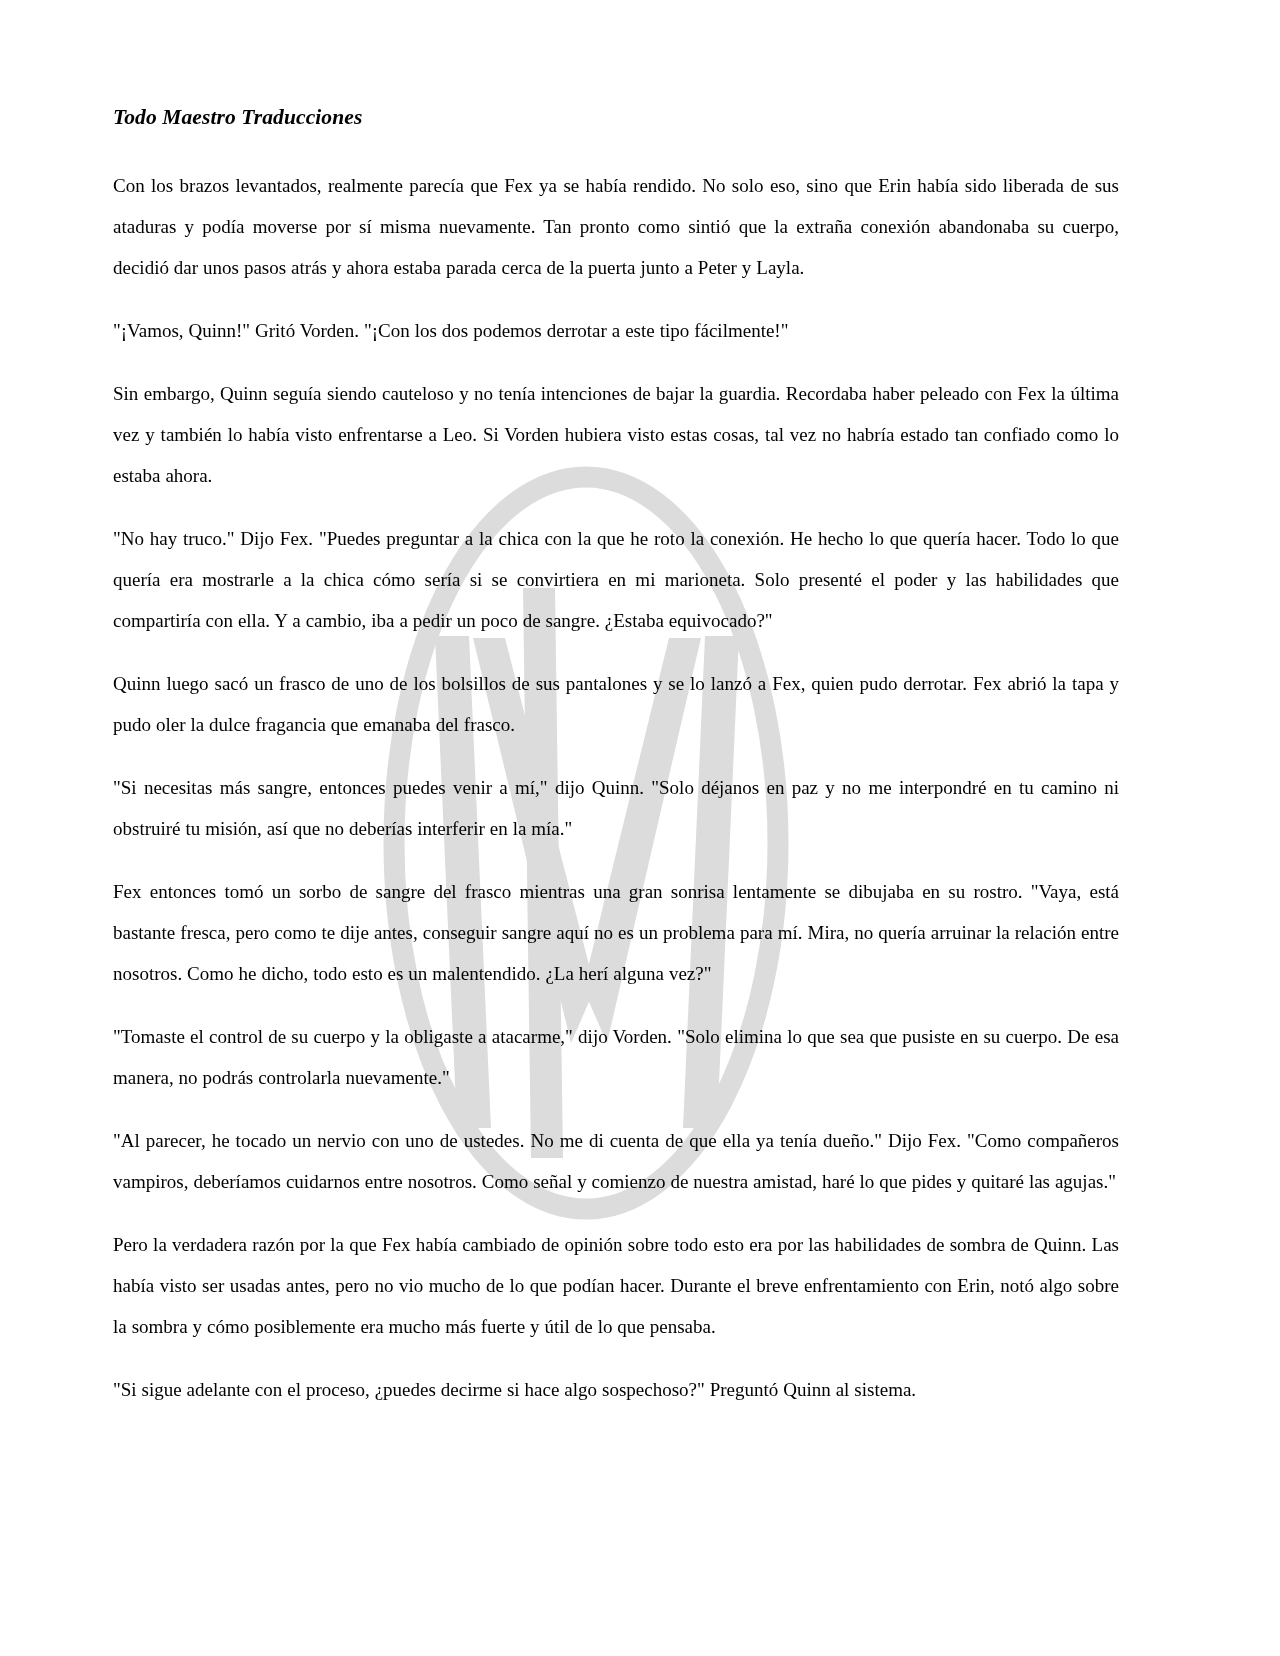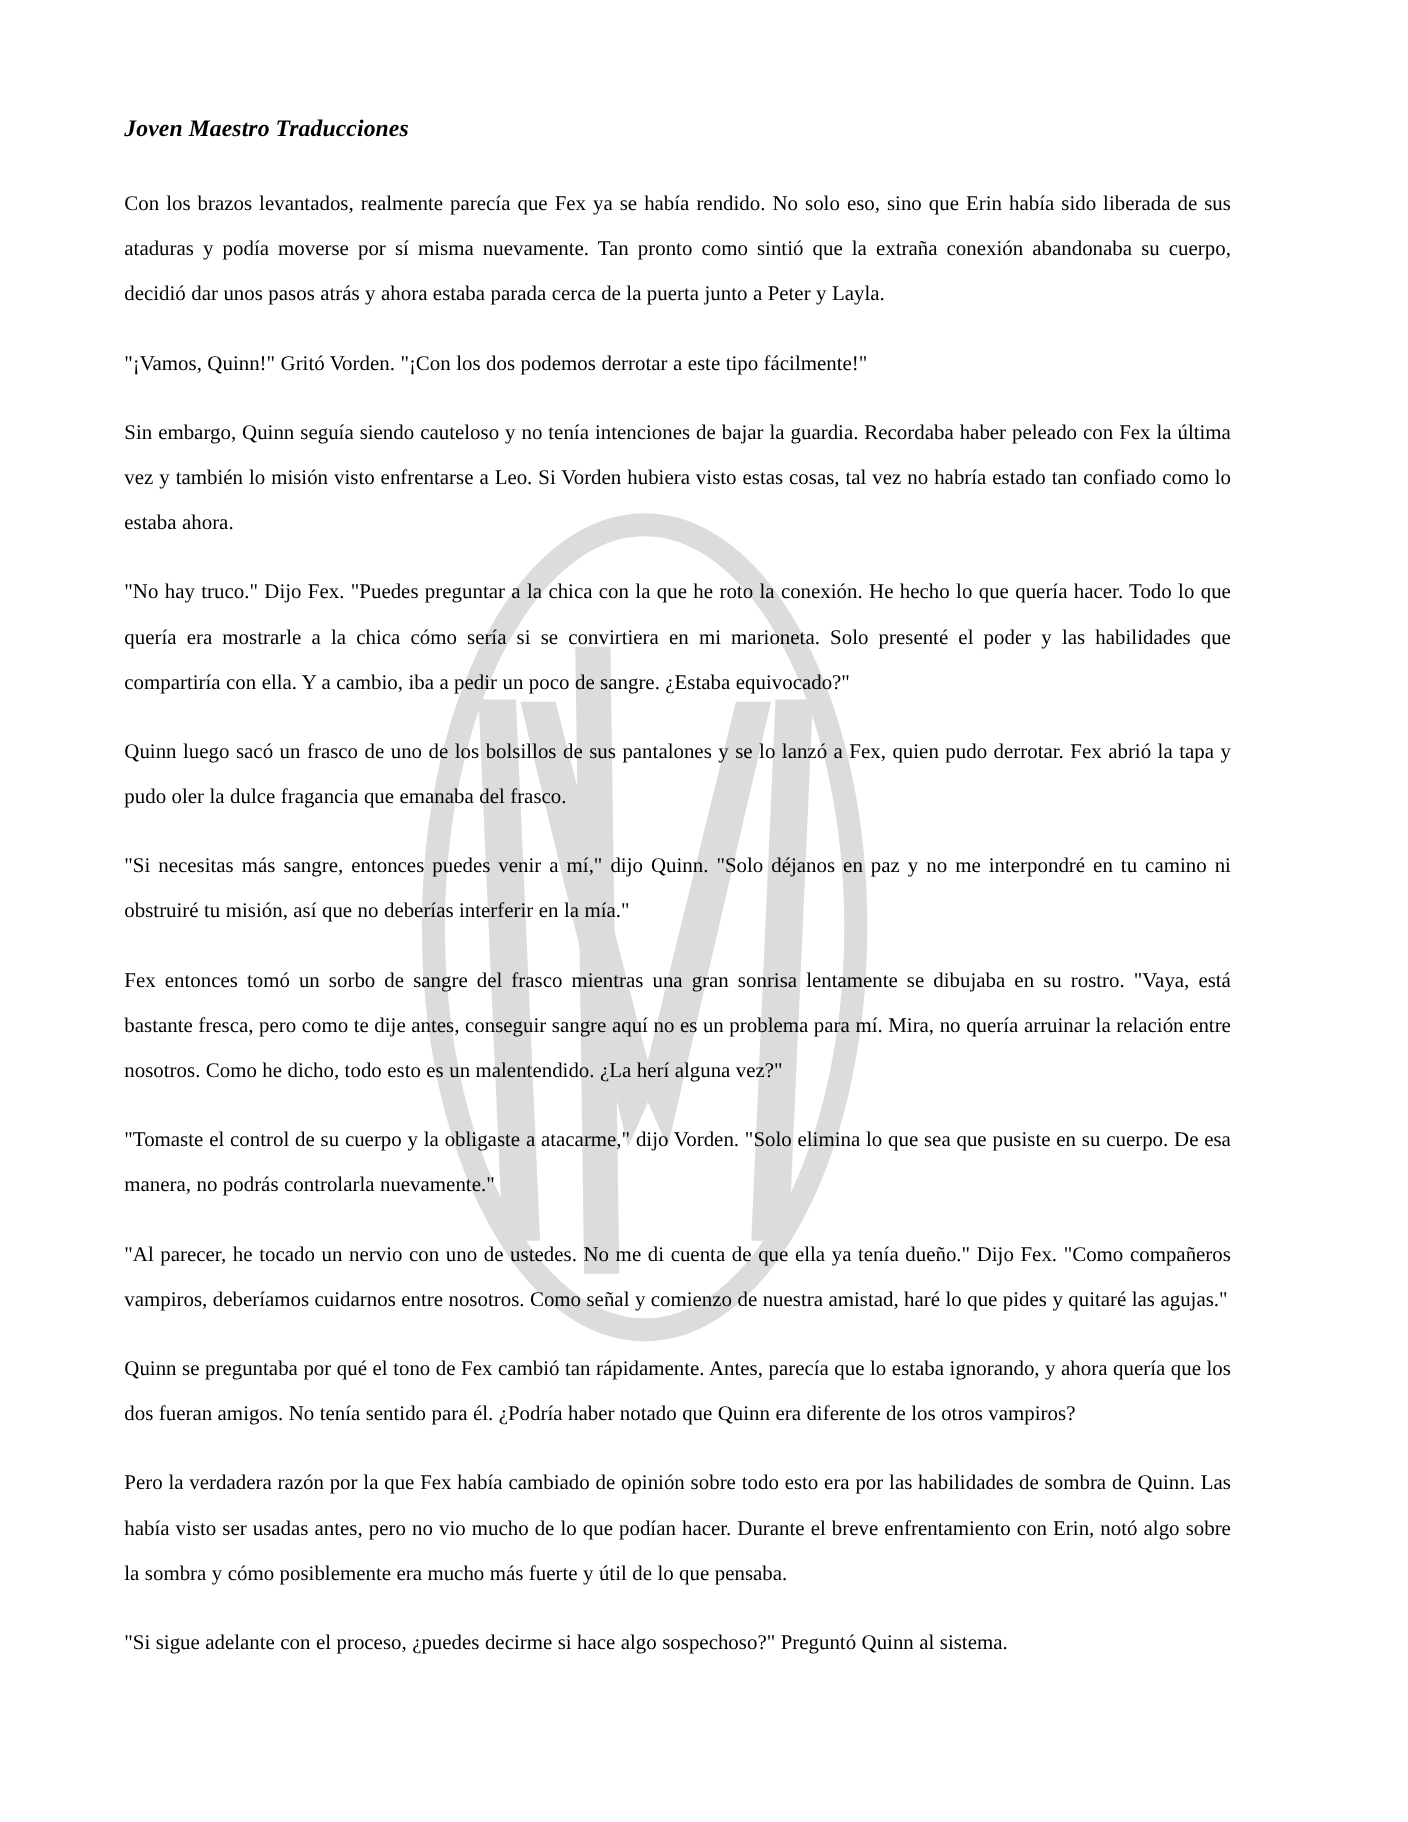--- a/index.html
+++ b/index.html
@@ -96,29 +96,28 @@
 
         <polygon points="286,170 318,170 224,575 200,520"></polygon>
 
         <polygon points="322,168 356,168 334,660 300,660"></polygon>
       </g>
     </svg>
   </div>
 
   <div id="content">
 
-    <h1 class="doc-heading">Joven Maestro Traducciones</h1>
+    <h1 class="doc-heading">Todo Maestro Traducciones</h1>
 
     <p class="doc-paragraph">Con los brazos levantados, realmente parecía que Fex ya se había rendido. No solo eso, sino que Erin había sido liberada de sus ataduras y podía moverse por sí misma nuevamente. Tan pronto como sintió que la extraña conexión abandonaba su cuerpo, decidió dar unos pasos atrás y ahora estaba parada cerca de la puerta junto a Peter y Layla.</p>
     <p class="doc-paragraph">"¡Vamos, Quinn!" Gritó Vorden. "¡Con los dos podemos derrotar a este tipo fácilmente!"</p>
-    <p class="doc-paragraph">Sin embargo, Quinn seguía siendo cauteloso y no tenía intenciones de bajar la guardia. Recordaba haber peleado con Fex la última vez y también lo misión visto enfrentarse a Leo. Si Vorden hubiera visto estas cosas, tal vez no habría estado tan confiado como lo estaba ahora.</p>
+    <p class="doc-paragraph">Sin embargo, Quinn seguía siendo cauteloso y no tenía intenciones de bajar la guardia. Recordaba haber peleado con Fex la última vez y también lo había visto enfrentarse a Leo. Si Vorden hubiera visto estas cosas, tal vez no habría estado tan confiado como lo estaba ahora.</p>
     <p class="doc-paragraph">"No hay truco." Dijo Fex. "Puedes preguntar a la chica con la que he roto la conexión. He hecho lo que quería hacer. Todo lo que quería era mostrarle a la chica cómo sería si se convirtiera en mi marioneta. Solo presenté el poder y las habilidades que compartiría con ella. Y a cambio, iba a pedir un poco de sangre. ¿Estaba equivocado?"</p>
     <p class="doc-paragraph">Quinn luego sacó un frasco de uno de los bolsillos de sus pantalones y se lo lanzó a Fex, quien pudo derrotar. Fex abrió la tapa y pudo oler la dulce fragancia que emanaba del frasco.</p>
     <p class="doc-paragraph">"Si necesitas más sangre, entonces puedes venir a mí," dijo Quinn. "Solo déjanos en paz y no me interpondré en tu camino ni obstruiré tu misión, así que no deberías interferir en la mía."</p>
     <p class="doc-paragraph">Fex entonces tomó un sorbo de sangre del frasco mientras una gran sonrisa lentamente se dibujaba en su rostro. "Vaya, está bastante fresca, pero como te dije antes, conseguir sangre aquí no es un problema para mí. Mira, no quería arruinar la relación entre nosotros. Como he dicho, todo esto es un malentendido. ¿La herí alguna vez?"</p>
     <p class="doc-paragraph">"Tomaste el control de su cuerpo y la obligaste a atacarme," dijo Vorden. "Solo elimina lo que sea que pusiste en su cuerpo. De esa manera, no podrás controlarla nuevamente."</p>
     <p class="doc-paragraph">"Al parecer, he tocado un nervio con uno de ustedes. No me di cuenta de que ella ya tenía dueño." Dijo Fex. "Como compañeros vampiros, deberíamos cuidarnos entre nosotros. Como señal y comienzo de nuestra amistad, haré lo que pides y quitaré las agujas."</p>
-    <p class="doc-paragraph">Quinn se preguntaba por qué el tono de Fex cambió tan rápidamente. Antes, parecía que lo estaba ignorando, y ahora quería que los dos fueran amigos. No tenía sentido para él. ¿Podría haber notado que Quinn era diferente de los otros vampiros?</p>
     <p class="doc-paragraph">Pero la verdadera razón por la que Fex había cambiado de opinión sobre todo esto era por las habilidades de sombra de Quinn. Las había visto ser usadas antes, pero no vio mucho de lo que podían hacer. Durante el breve enfrentamiento con Erin, notó algo sobre la sombra y cómo posiblemente era mucho más fuerte y útil de lo que pensaba.</p>
     <p class="doc-paragraph">"Si sigue adelante con el proceso, ¿puedes decirme si hace algo sospechoso?" Preguntó Quinn al sistema.</p>
 
   </div>
 </div>
 
 </body></html>

